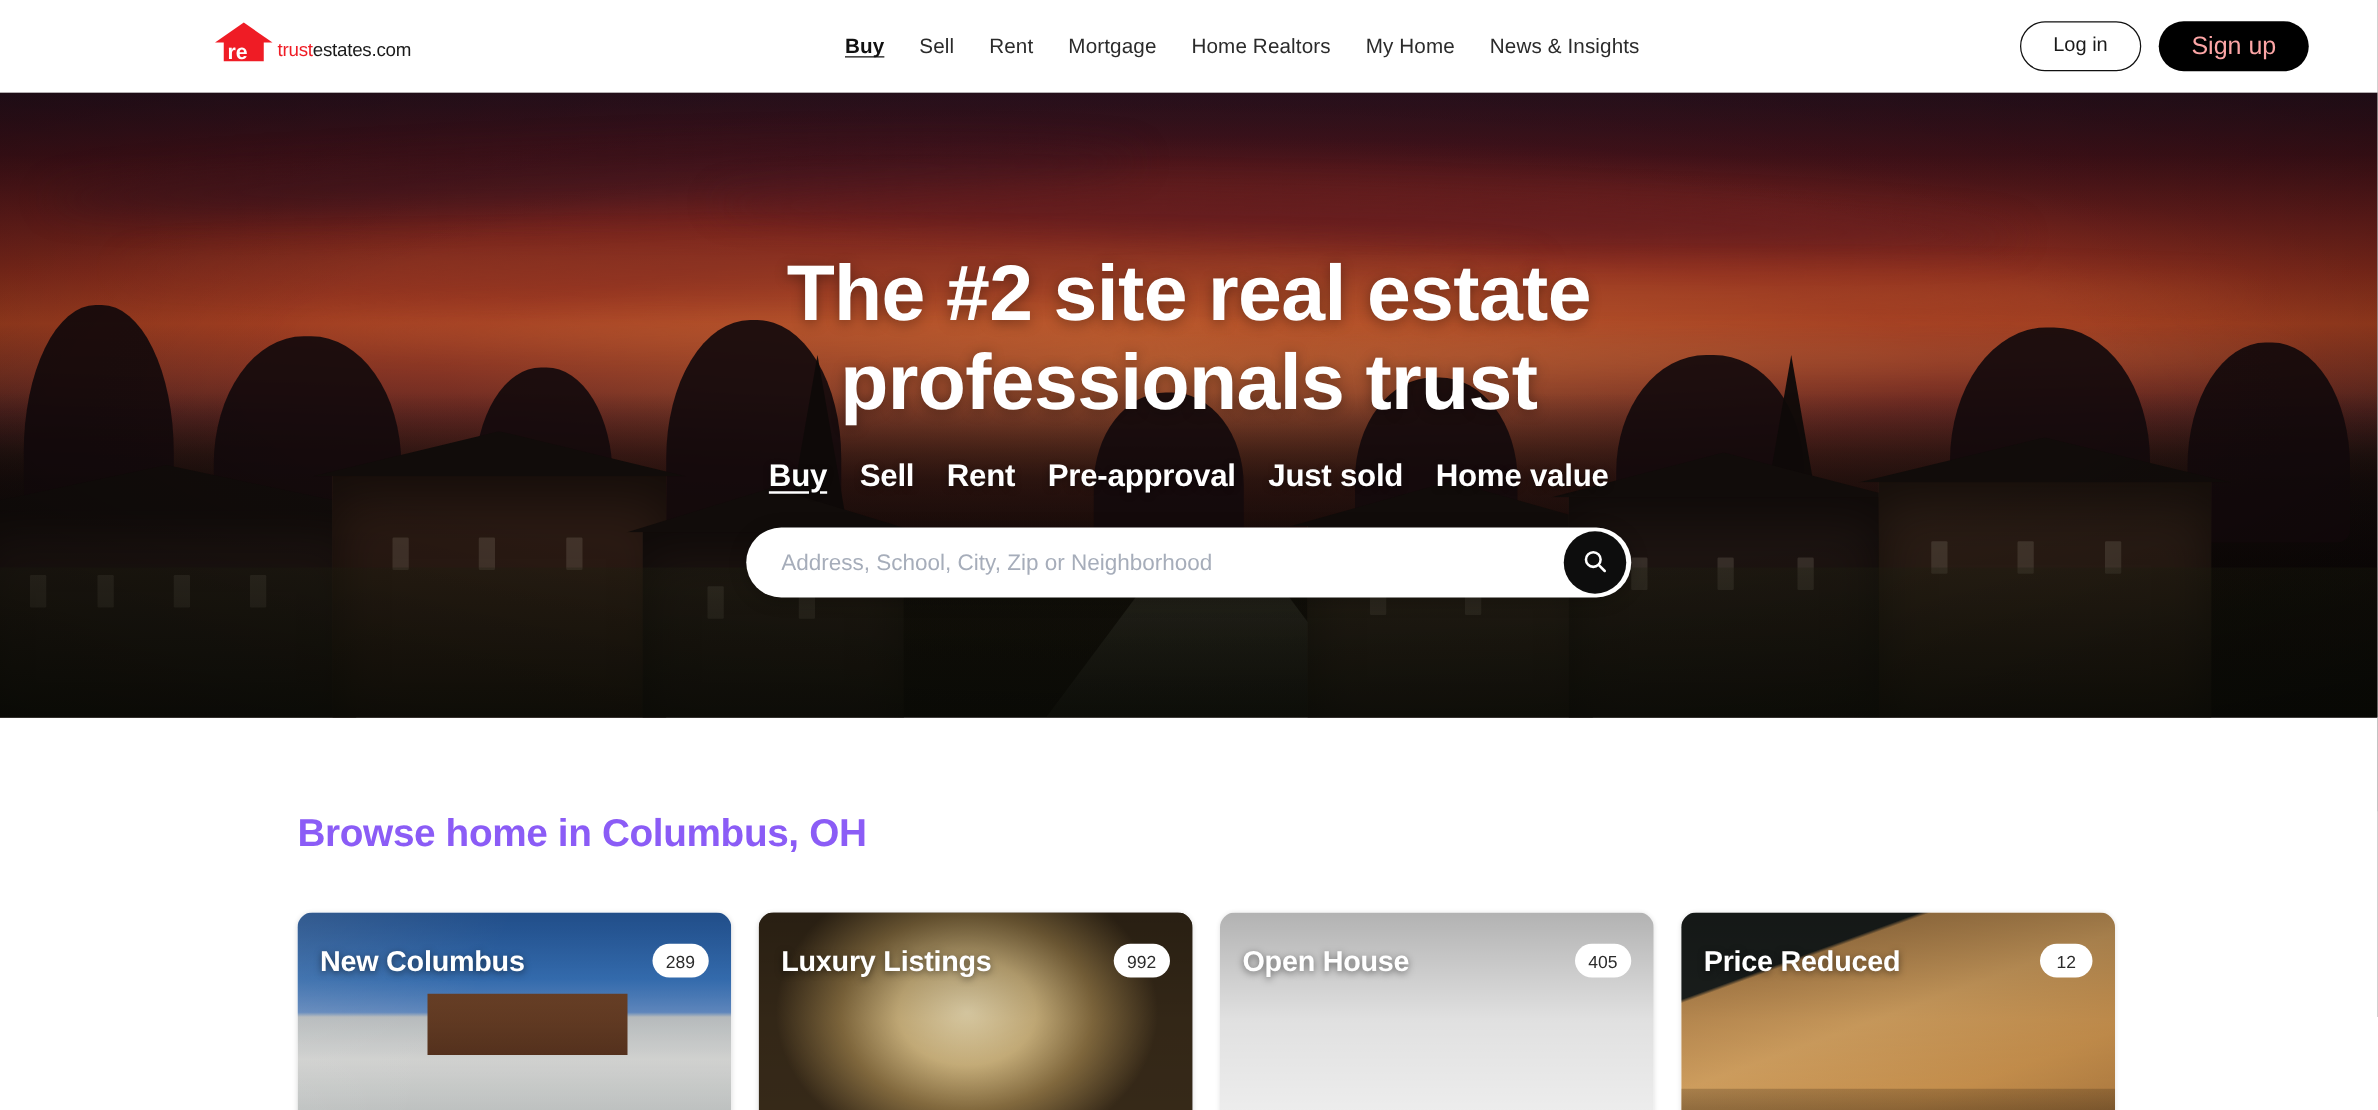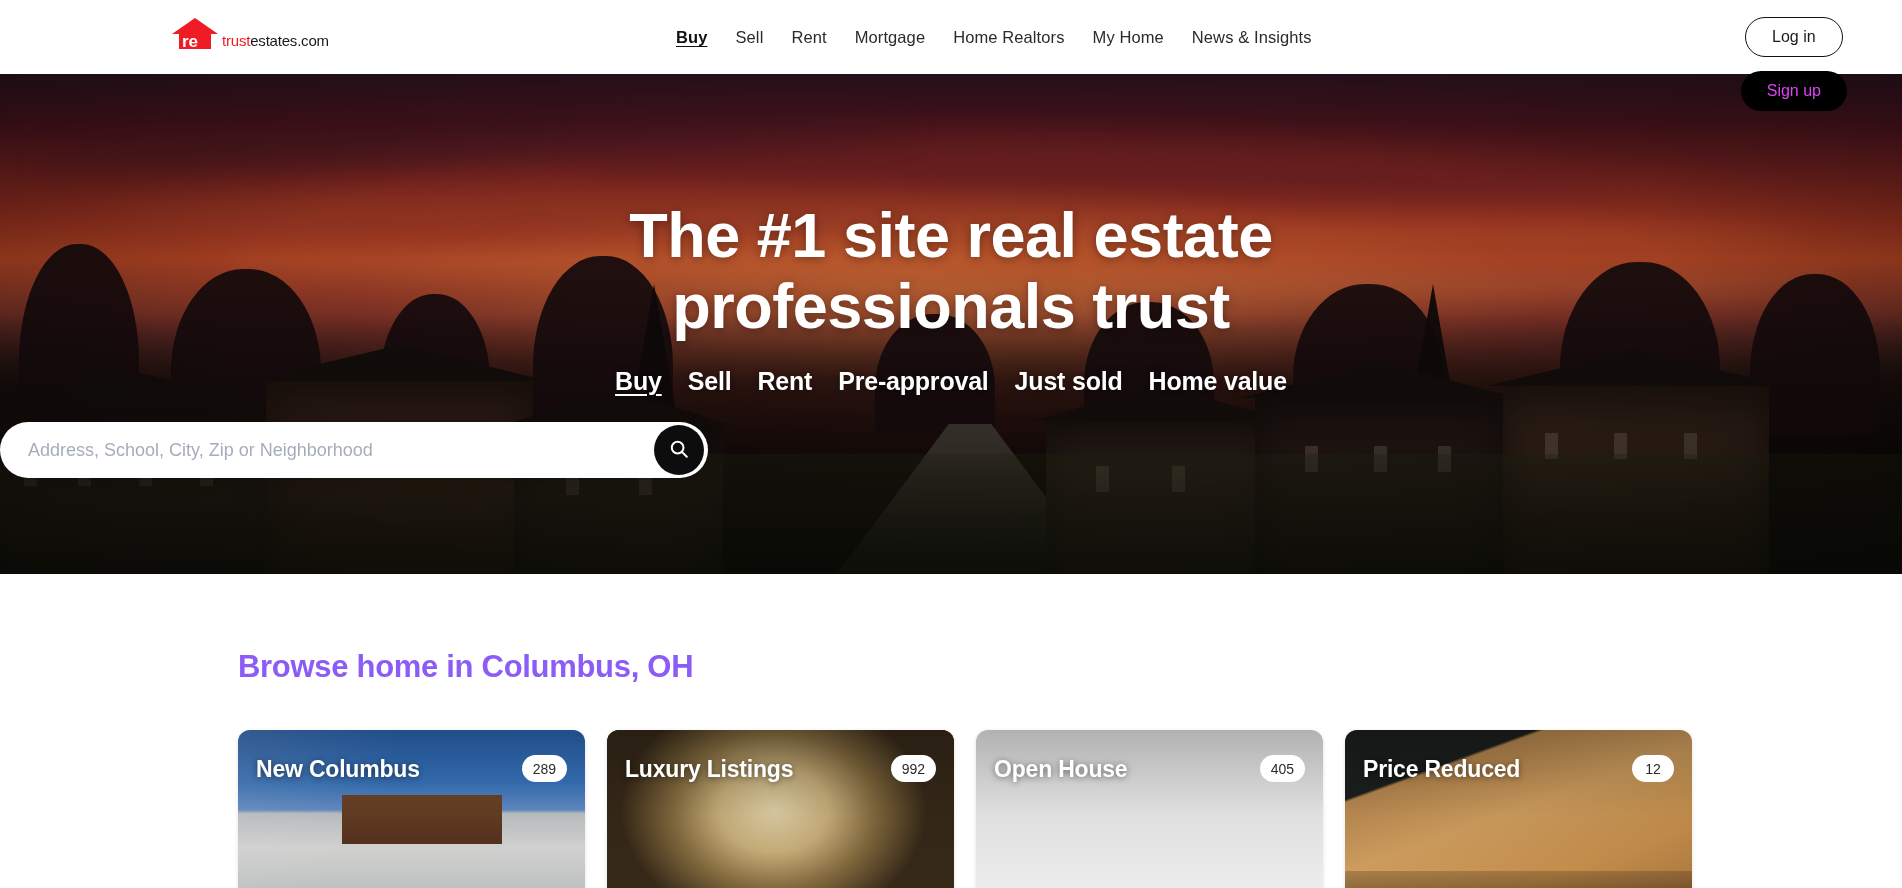--- a/index.html
+++ b/index.html
@@ -64,42 +64,41 @@
     color: #111;
   }
 
   .auth-group {
     position: absolute;
     right: 55px;
     top: 17px;
     display: flex;
     align-items: center;
     gap: 14px;
-    flex-direction: column;
   }
   .btn-login {
     height: 40px;
     padding: 0 26px;
     border-radius: 22px;
     border: 1.5px solid #111;
     background: #fff;
     color: #1a1a1a;
     font-size: 16px;
     font-family: "Liberation Sans", sans-serif;
     cursor: pointer;
     display: flex; align-items: center; justify-content: center;
   }
   .btn-signup {
     height: 40px;
     padding: 0 26px;
     border-radius: 22px;
     border: none;
     background: #000;
-    color: #d946ef;
-    font-size: 16px;
+    color: #fca5a5;
+    font-size: 20px;
     font-family: "Liberation Sans", sans-serif;
     cursor: pointer;
     display: flex; align-items: center; justify-content: center;
   }
 
   
   .hero {
     position: relative;
     width: 100%;
     height: 500px;
@@ -246,20 +245,21 @@
     text-shadow: 0 1px 6px rgba(0,0,0,0.4);
   }
   .hero-tab.active {
     text-decoration: underline;
     text-underline-offset: 4px;
   }
 
   .search-row {
     margin-top: 26px;
     display: flex;
+    justify-content: center;
   }
   .search-box {
     position: relative;
     width: 708px;
     height: 56px;
     background: #ffffff;
     border-radius: 28px;
     display: flex;
     align-items: center;
     box-shadow: 0 2px 14px rgba(0,0,0,0.25);
@@ -471,21 +471,21 @@
         <div class="win" style="left:68%; top:26%;"></div>
       </div>
       <div class="grass"></div>
     </div>
 
     <div class="hero-vignette"></div>
   </div>
 
   <div class="hero-content">
     <h1 class="hero-title">
-      <span>The #1 site real estate</span><br>
+      <span>The #2 site real estate</span><br>
       <span>professionals trust</span>
     </h1>
 
     <div class="hero-tabs">
       <span class="hero-tab active">Buy</span>
       <span class="hero-tab">Sell</span>
       <span class="hero-tab">Rent</span>
       <span class="hero-tab">Pre-approval</span>
       <span class="hero-tab">Just sold</span>
       <span class="hero-tab">Home value</span>

